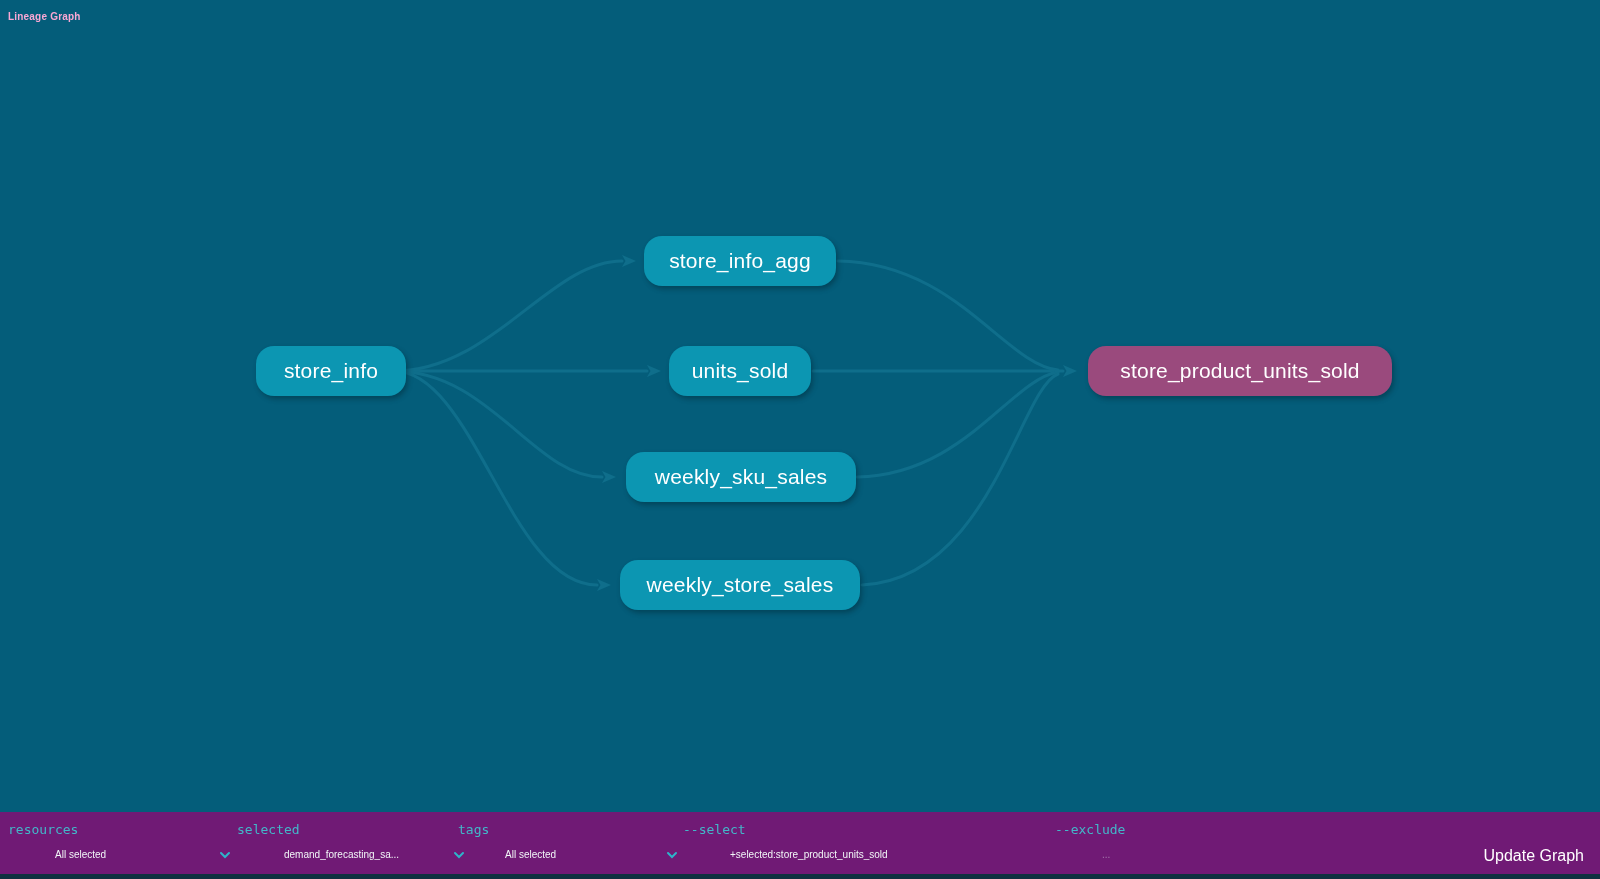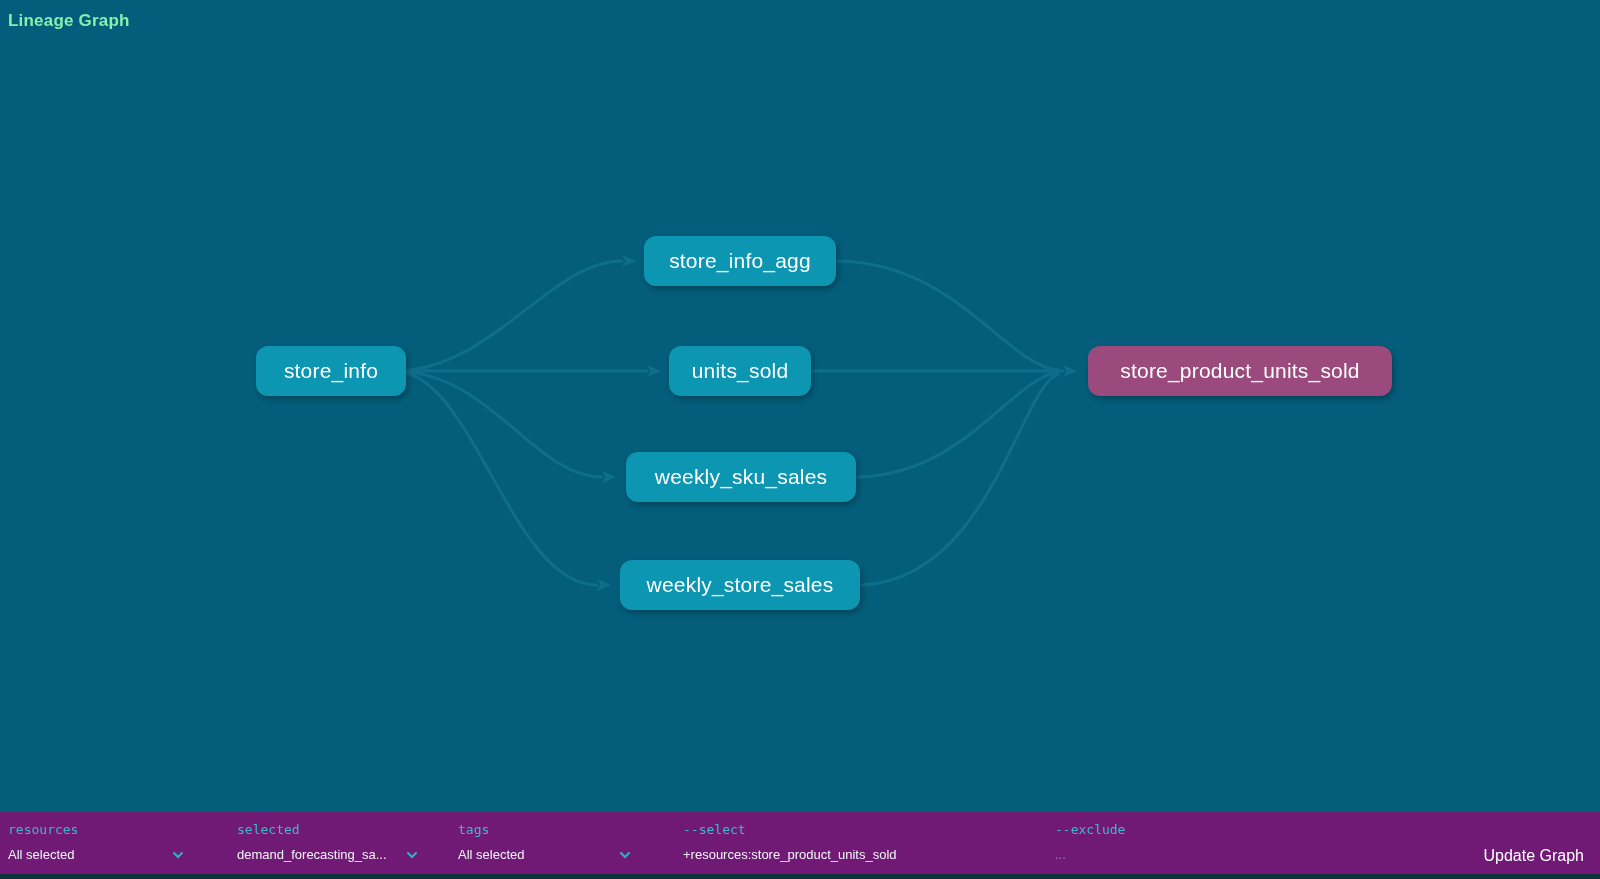--- a/index.html
+++ b/index.html
@@ -5,47 +5,47 @@
   html,body{margin:0;padding:0;}
   body{
     width:1600px;height:879px;
     background:#045D7A;
     font-family:"Liberation Sans",sans-serif;
     overflow:hidden;position:relative;
     -webkit-font-smoothing:antialiased;
   }
   .page-title{
     position:absolute;left:8px;top:11px;
-    color:#86efac;font-size:17px;font-weight:bold;letter-spacing:.2px;
+    color:#f9a8d4;font-size:10px;font-weight:bold;letter-spacing:.2px;
     z-index:5;
   }
   .canvas{position:absolute;left:0;top:0;width:1600px;height:812px;}
   .edges{position:absolute;left:0;top:0;}
   .node{
-    position:absolute;height:50px;border-radius:12px;
+    position:absolute;height:50px;border-radius:18px;
     color:#FFFFFF;font-size:21px;letter-spacing:.2px;
     display:flex;align-items:center;justify-content:center;
     box-shadow:2px 3px 5px rgba(2,40,54,.45);
     cursor:pointer;white-space:nowrap;z-index:2;
   }
   .node.model{background:#0C96B2;}
   .node.exposure{background:#9A4A7D;text-align:center;}
   .footer{
     position:absolute;left:0;top:812px;width:1600px;height:62px;
     background:#701a75;z-index:6;
   }
   .fgroup{position:absolute;top:9px;}
   .flabel{
     font-family:"DejaVu Sans Mono",monospace;
     font-size:13px;color:#43B7C9;height:18px;line-height:18px;
   }
   .fvalue{
     margin-top:5px;height:21px;line-height:21px;
-    color:#F2F7F8;font-size:13px;
-    position:relative;cursor:pointer;white-space:nowrap;
+    color:#F2F7F8;font-size:10px;
+    position:relative;cursor:pointer;white-space:nowrap;margin-left:47px;
   }
   .fvalue.dim{color:rgba(235,245,248,.4);}
   .chev{
     position:absolute;top:4px;width:14px;height:14px;
     pointer-events:none;
   }
   .update-btn{
     position:absolute;right:16px;bottom:9px;
     color:#FFFFFF;font-size:16px;cursor:pointer;
   }
@@ -120,21 +120,21 @@
     <div class="fvalue">
       <span>All selected</span>
       <svg class="chev" style="left:160px" viewBox="0 0 14 14">
         <path d="M3,5 L7,9 L11,5" stroke="#2EB4CA" stroke-width="2" fill="none" stroke-linecap="round"></path>
       </svg>
     </div>
   </div>
 
   <div class="fgroup" style="left:683px;width:360px">
     <div class="flabel">--select</div>
-    <div class="fvalue">+resources:store_product_units_sold</div>
+    <div class="fvalue">+selected:store_product_units_sold</div>
   </div>
 
   <div class="fgroup" style="left:1055px;width:300px">
     <div class="flabel">--exclude</div>
     <div class="fvalue dim">...</div>
   </div>
 
   <div class="update-btn">Update Graph</div>
 </div>
 

